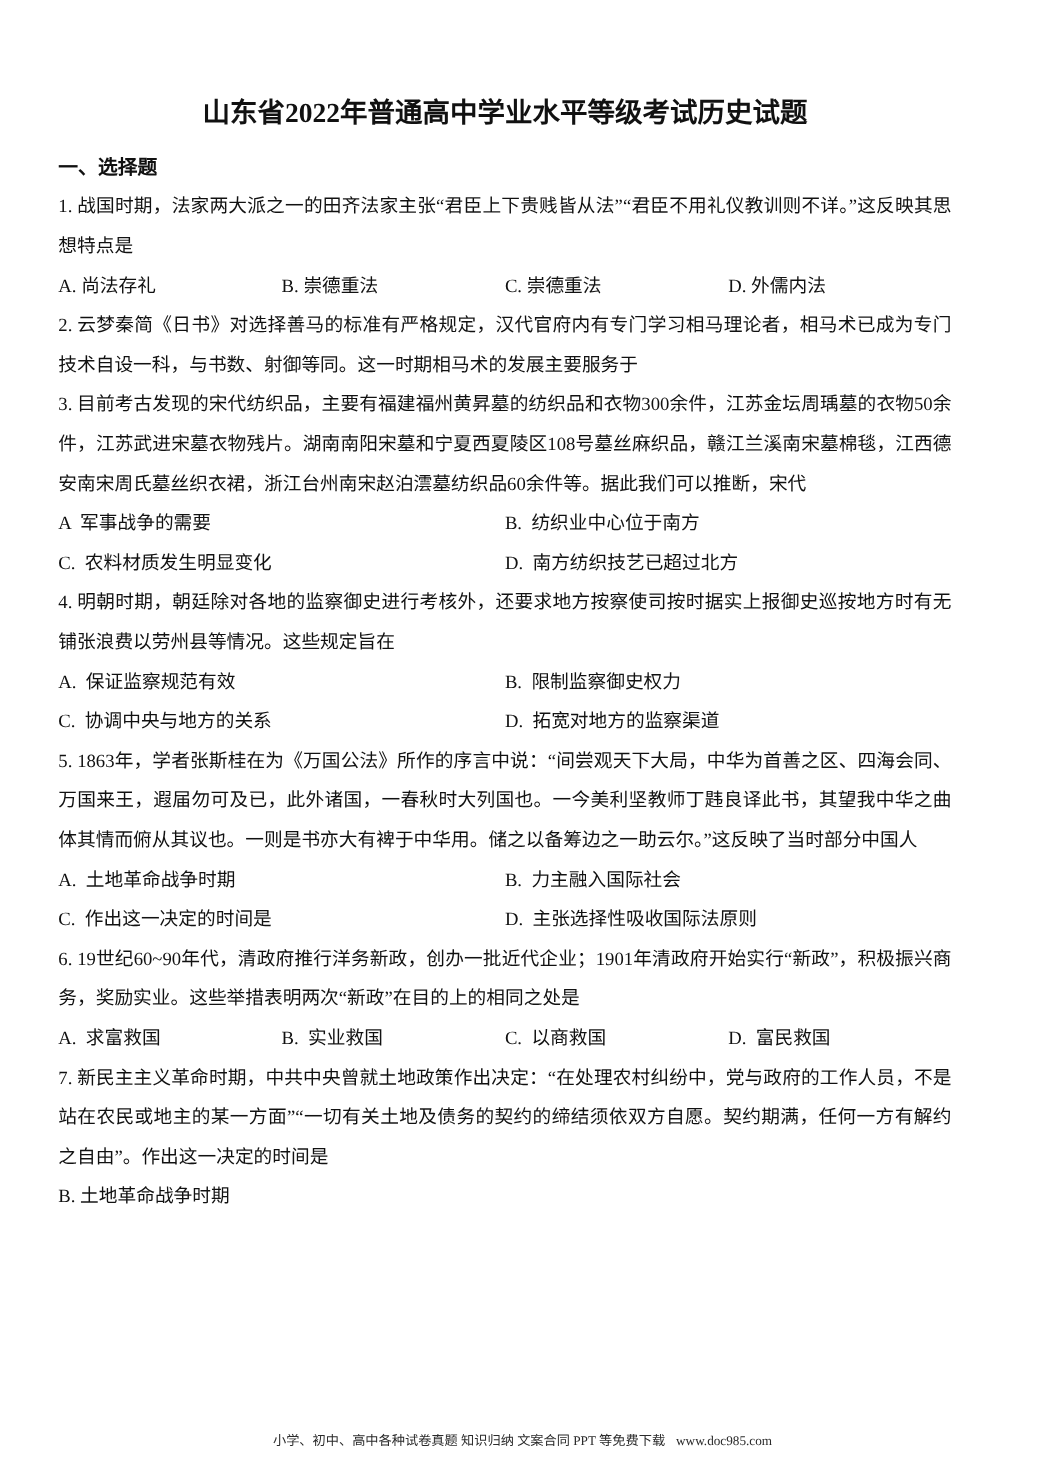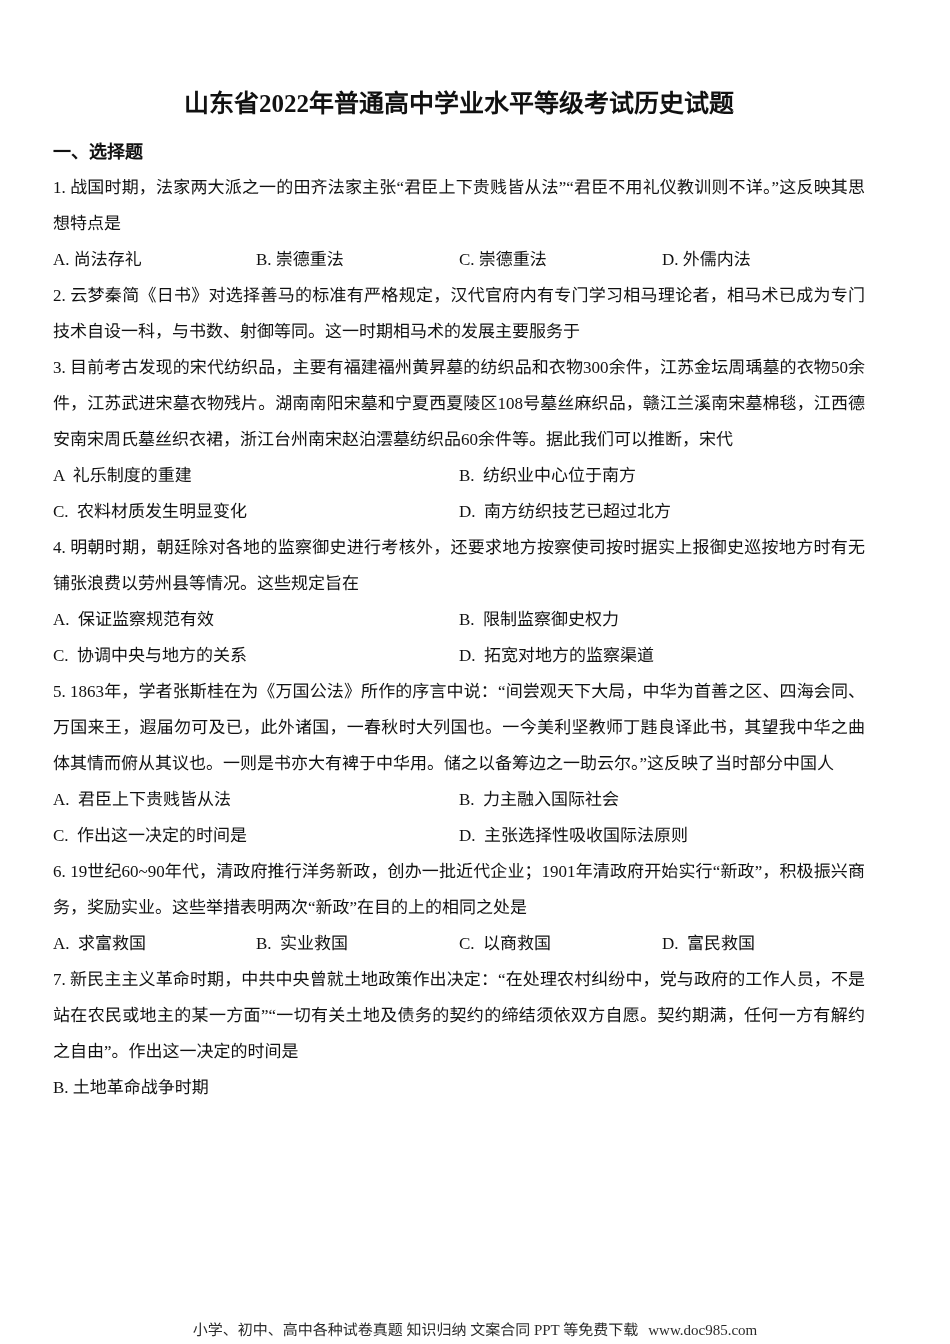--- a/index.html
+++ b/index.html
@@ -38,24 +38,24 @@
   }
   .options.row4 { grid-template-columns: repeat(4, 1fr); }
   .options.grid2 { grid-template-columns: 1fr 1fr; }
   .opt {
     white-space: pre-wrap;
     text-align: left;
   }
   .footer {
     position: absolute;
     left: 0;
-    bottom: 4px;
+    bottom: 24px;
     width: 100%;
     text-align: center;
-    font-size: 15px;
+    font-size: 12px;
     line-height: 20px;
     color: #2b2b2b;
   }
   .footer .url { margin-left: 10px; }
 </style>
 </head>
 <body>
 
 <div class="page">
 
@@ -73,41 +73,41 @@
     </div>
   </section>
 
   <section class="question">
     <p class="stem">2. 云梦秦简《日书》对选择善马的标准有严格规定，汉代官府内有专门学习相马理论者，相马术已成为专门技术自设一科，与书数、射御等同。这一时期相马术的发展主要服务于</p>
   </section>
 
   <section class="question">
     <p class="stem">3. 目前考古发现的宋代纺织品，主要有福建福州黄昇墓的纺织品和衣物300余件，江苏金坛周瑀墓的衣物50余件，江苏武进宋墓衣物残片。湖南南阳宋墓和宁夏西夏陵区108号墓丝麻织品，赣江兰溪南宋墓棉毯，江西德安南宋周氏墓丝织衣裙，浙江台州南宋赵泊澐墓纺织品60余件等。据此我们可以推断，宋代</p>
     <div class="options grid2">
-      <span class="opt">A  礼乐制度的重建</span>
+      <span class="opt">A  军事战争的需要</span>
       <span class="opt">B.  纺织业中心位于南方</span>
       <span class="opt">C.  农料材质发生明显变化</span>
       <span class="opt">D.  南方纺织技艺已超过北方</span>
     </div>
   </section>
 
   <section class="question">
     <p class="stem">4. 明朝时期，朝廷除对各地的监察御史进行考核外，还要求地方按察使司按时据实上报御史巡按地方时有无铺张浪费以劳州县等情况。这些规定旨在</p>
     <div class="options grid2">
       <span class="opt">A.  保证监察规范有效</span>
       <span class="opt">B.  限制监察御史权力</span>
       <span class="opt">C.  协调中央与地方的关系</span>
       <span class="opt">D.  拓宽对地方的监察渠道</span>
     </div>
   </section>
 
   <section class="question">
     <p class="stem">5. 1863年，学者张斯桂在为《万国公法》所作的序言中说：“间尝观天下大局，中华为首善之区、四海会同、万国来王，遐届勿可及已，此外诸国，一春秋时大列国也。一今美利坚教师丁韪良译此书，其望我中华之曲体其情而俯从其议也。一则是书亦大有裨于中华用。储之以备筹边之一助云尔。”这反映了当时部分中国人</p>
     <div class="options grid2">
-      <span class="opt">A.  君臣上下贵贱皆从法</span>
+      <span class="opt">A.  土地革命战争时期</span>
       <span class="opt">B.  力主融入国际社会</span>
       <span class="opt">C.  作出这一决定的时间是</span>
       <span class="opt">D.  主张选择性吸收国际法原则</span>
     </div>
   </section>
 
   <section class="question">
     <p class="stem">6. 19世纪60~90年代，清政府推行洋务新政，创办一批近代企业；1901年清政府开始实行“新政”，积极振兴商务，奖励实业。这些举措表明两次“新政”在目的上的相同之处是</p>
     <div class="options row4">
       <span class="opt">A.  求富救国</span>

